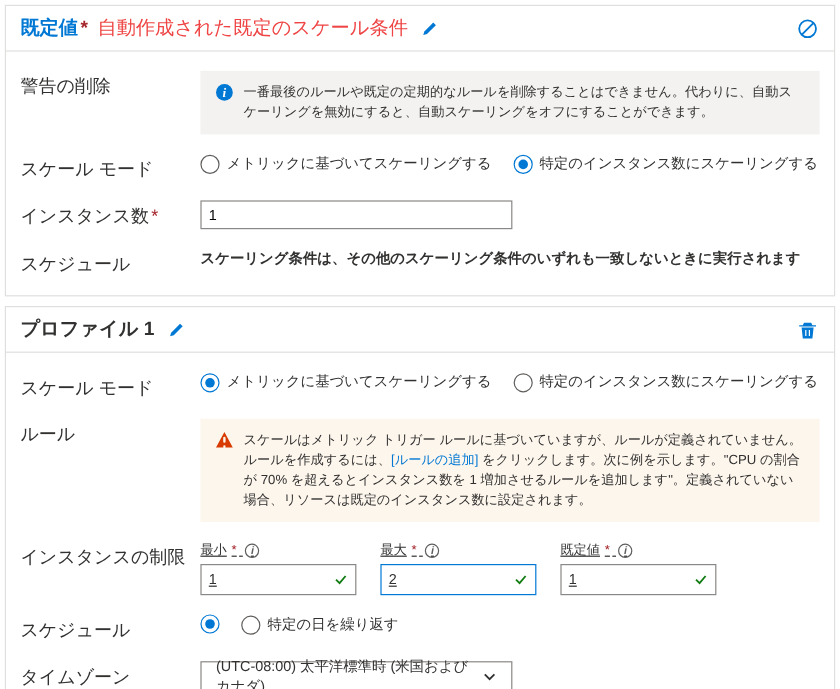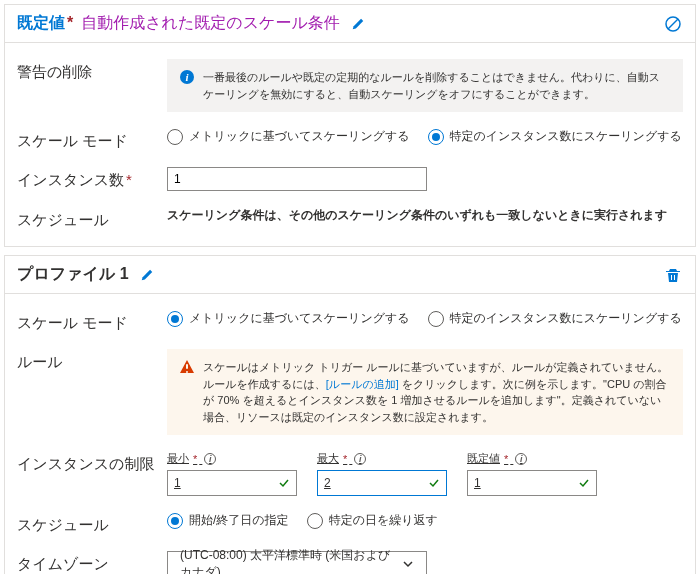--- a/index.html
+++ b/index.html
@@ -23,21 +23,21 @@
   }
   .panel-title {
     display: flex;
     align-items: center;
     gap: 8px;
     font-weight: 600;
     font-size: 16px;
   }
   .blue-title { color: #0078d4; }
   .req-star { color: #a4262c; margin-left: 2px; }
-  .subtitle { color: #a21caf; font-weight: 400; }
+  .subtitle { color: #ef4444; font-weight: 400; }
   .icon-btn {
     display: inline-flex;
     align-items: center;
     justify-content: center;
     width: 20px; height: 20px;
     cursor: pointer;
   }
   .panel-body { padding: 8px 12px; }
   .row {
     display: flex;
@@ -262,21 +262,20 @@
             </span>
           </div>
         </div>
       </div>
     </div>
     <div class="row">
       <div class="label">スケジュール</div>
       <div class="value radio-group">
         <div class="radio-item">
           <span class="radio checked"></span>
-          <span>開始/終了日の指定</span>
         </div>
         <div class="radio-item">
           <span class="radio"></span>
           <span>特定の日を繰り返す</span>
         </div>
       </div>
     </div>
     <div class="row">
       <div class="label">タイムゾーン</div>
       <div class="value">

